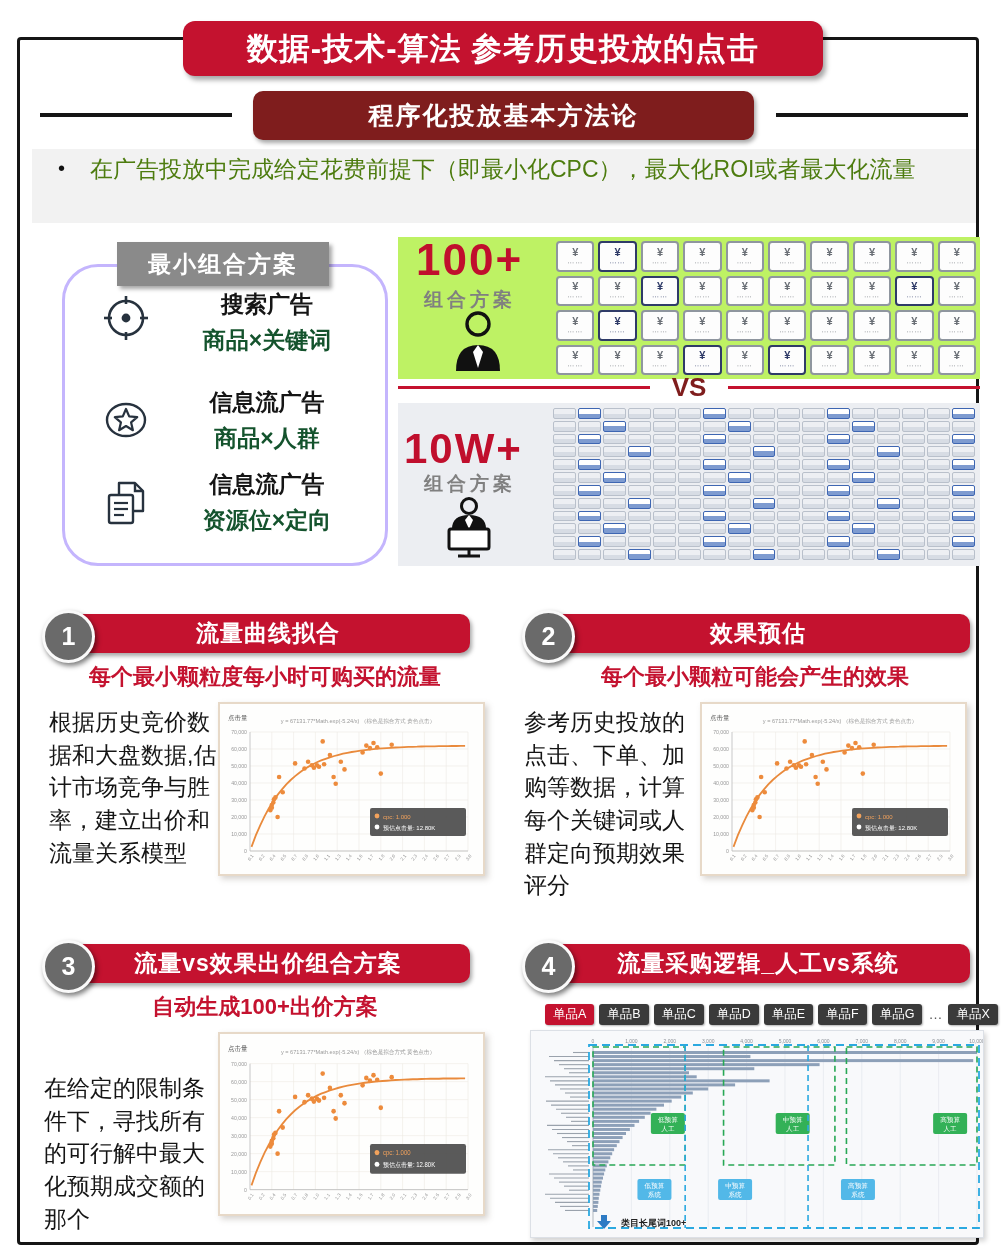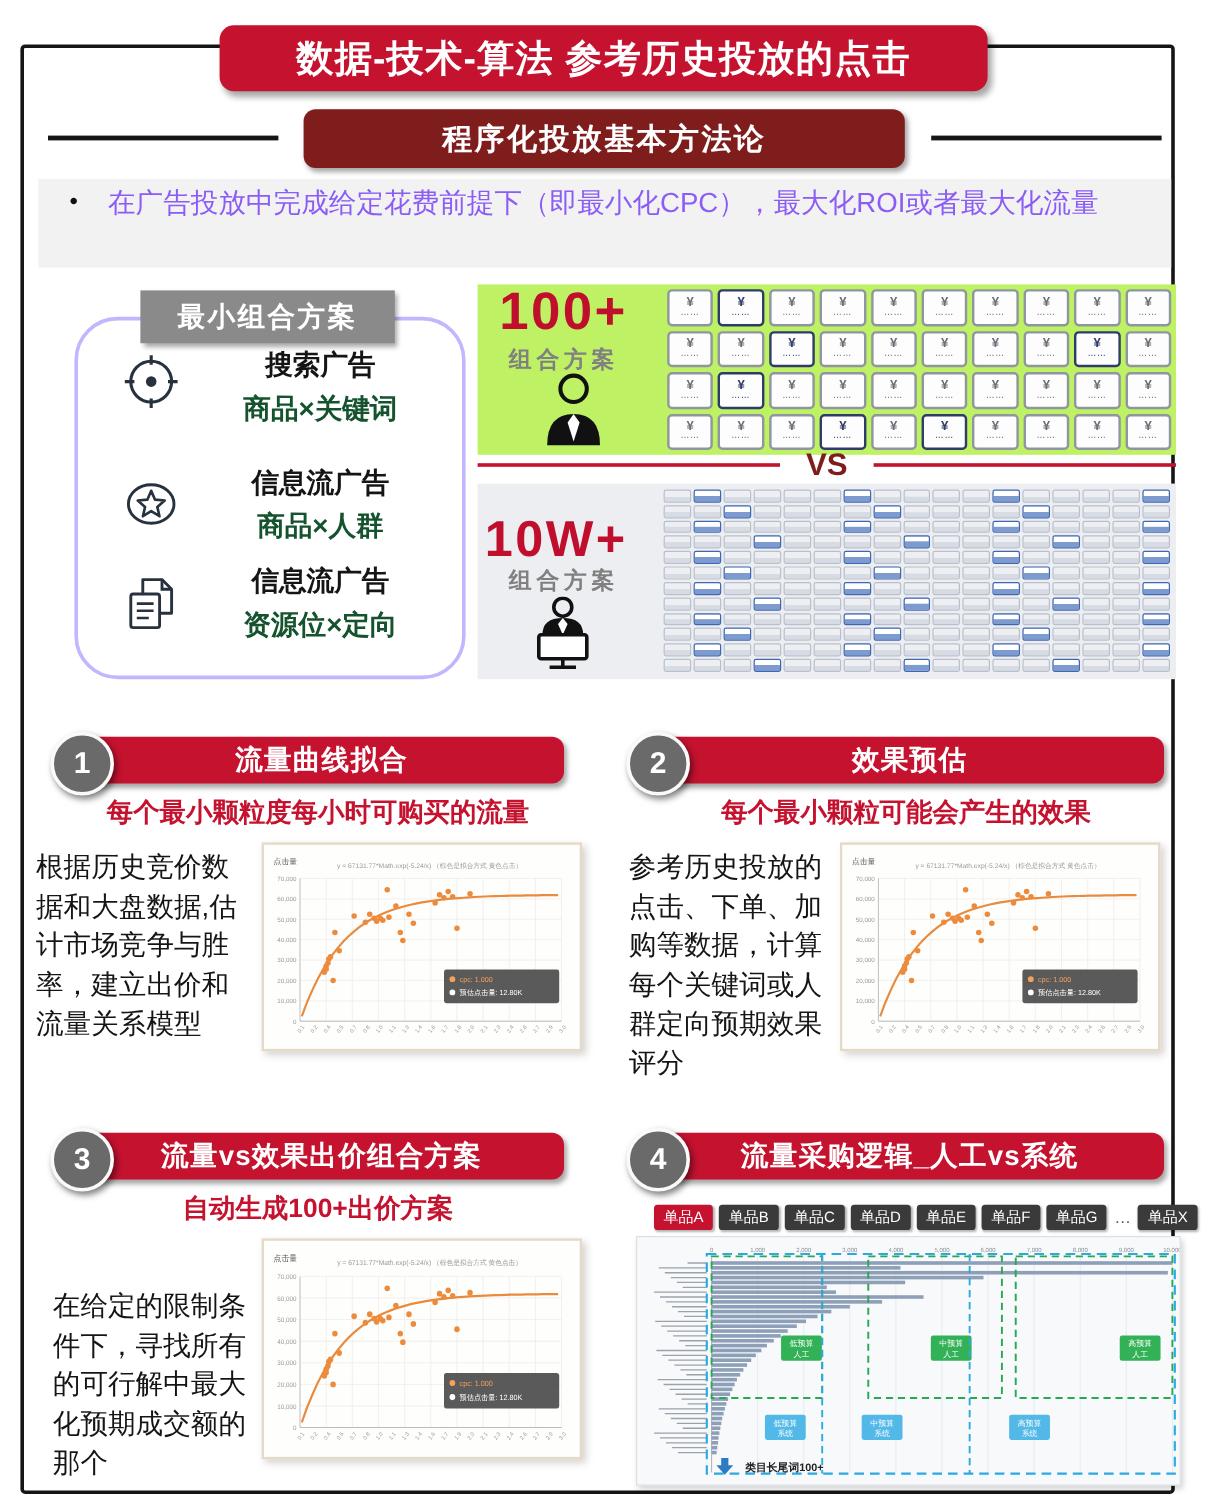--- a/index.html
+++ b/index.html
@@ -11,21 +11,21 @@
   .title-banner{position:absolute;left:183px;top:21px;width:640px;height:55px;background:#C4122F;
     border-radius:12px;color:#fff;font-weight:bold;font-size:31px;display:flex;align-items:center;
     justify-content:center;box-shadow:3px 4px 5px rgba(0,0,0,.35);z-index:6;letter-spacing:1px;}
   .sub-banner{position:absolute;left:253px;top:91px;width:501px;height:49px;background:#7f1d1d;
     border-radius:10px;color:#fff;font-weight:bold;font-size:25px;display:flex;align-items:center;
     justify-content:center;box-shadow:2px 3px 4px rgba(0,0,0,.35);z-index:6;letter-spacing:2px;}
   .hline{position:absolute;top:113px;height:3.5px;background:#151515;z-index:5;}
   .hline.left{left:40px;width:192px;} .hline.right{left:776px;width:192px;}
   
   .bullet-box{position:absolute;left:32px;top:149px;width:944px;height:74px;background:#F2F2F2;}
-  .bullet-text{position:absolute;left:58px;top:5px;width:880px;font-size:23px;color:#8b5cf6;line-height:1.35;}
+  .bullet-text{position:absolute;left:58px;top:5px;width:880px;font-size:23px;color:#4d7c0f;line-height:1.35;}
   .bullet-dot{position:absolute;left:26px;top:8px;font-size:20px;color:#111;}
   
   .combo-badge{position:absolute;left:117px;top:242px;width:212px;height:44px;background:#8A8A8A;
     color:#fff;font-weight:bold;font-size:23px;display:flex;align-items:center;justify-content:center;
     box-shadow:3px 3px 4px rgba(0,0,0,.35);z-index:4;letter-spacing:2px;}
   .combo-panel{position:absolute;left:62px;top:264px;width:320px;height:296px;border:3px solid #c4b5fd;
     border-radius:36px;background:#fff;z-index:2;}
   .combo-item{position:absolute;left:0;width:100%;}
   .combo-icon{position:absolute;left:32px;top:0;width:58px;height:58px;}
   .combo-text{position:absolute;left:96px;top:0;width:212px;text-align:center;}
@@ -532,21 +532,21 @@
         <div class="scell hl"></div>
         <div class="scell"></div>
         <div class="scell"></div>
         <div class="scell"></div>
       </div>
   </div>
 
   <div class="sec-circle" style="left:42px;top:610px;">1</div>
   <div class="sec-banner" style="left:66px;top:614px;width:404px;">流量曲线拟合</div>
   <div class="sec-sub" style="left:40px;top:662px;width:450px;">每个最小颗粒度每小时可购买的流量</div>
-  <div class="sec-body" style="left:30px;top:706px;width:172px;">根据历史竞价数据和大盘数据,估计市场竞争与胜率，建立出价和流量关系模型</div>
+  <div class="sec-body" style="left:49px;top:706px;width:172px;">根据历史竞价数据和大盘数据,估计市场竞争与胜率，建立出价和流量关系模型</div>
   <div class="chart-box scatter-chart" style="left:218px;top:702px;width:263px;height:170px;">
       <svg viewBox="0 0 263 170" preserveAspectRatio="none">
         <rect x="0" y="0" width="263" height="170" fill="#FEFEFD"></rect>
         <line x1="30" y1="28" x2="248" y2="28" stroke="#EDEAE4" stroke-width="0.6"></line>
         <line x1="30" y1="45" x2="248" y2="45" stroke="#EDEAE4" stroke-width="0.6"></line>
         <line x1="30" y1="62" x2="248" y2="62" stroke="#EDEAE4" stroke-width="0.6"></line>
         <line x1="30" y1="79" x2="248" y2="79" stroke="#EDEAE4" stroke-width="0.6"></line>
         <line x1="30" y1="96" x2="248" y2="96" stroke="#EDEAE4" stroke-width="0.6"></line>
         <line x1="30" y1="113" x2="248" y2="113" stroke="#EDEAE4" stroke-width="0.6"></line>
         <line x1="30" y1="130" x2="248" y2="130" stroke="#EDEAE4" stroke-width="0.6"></line>

